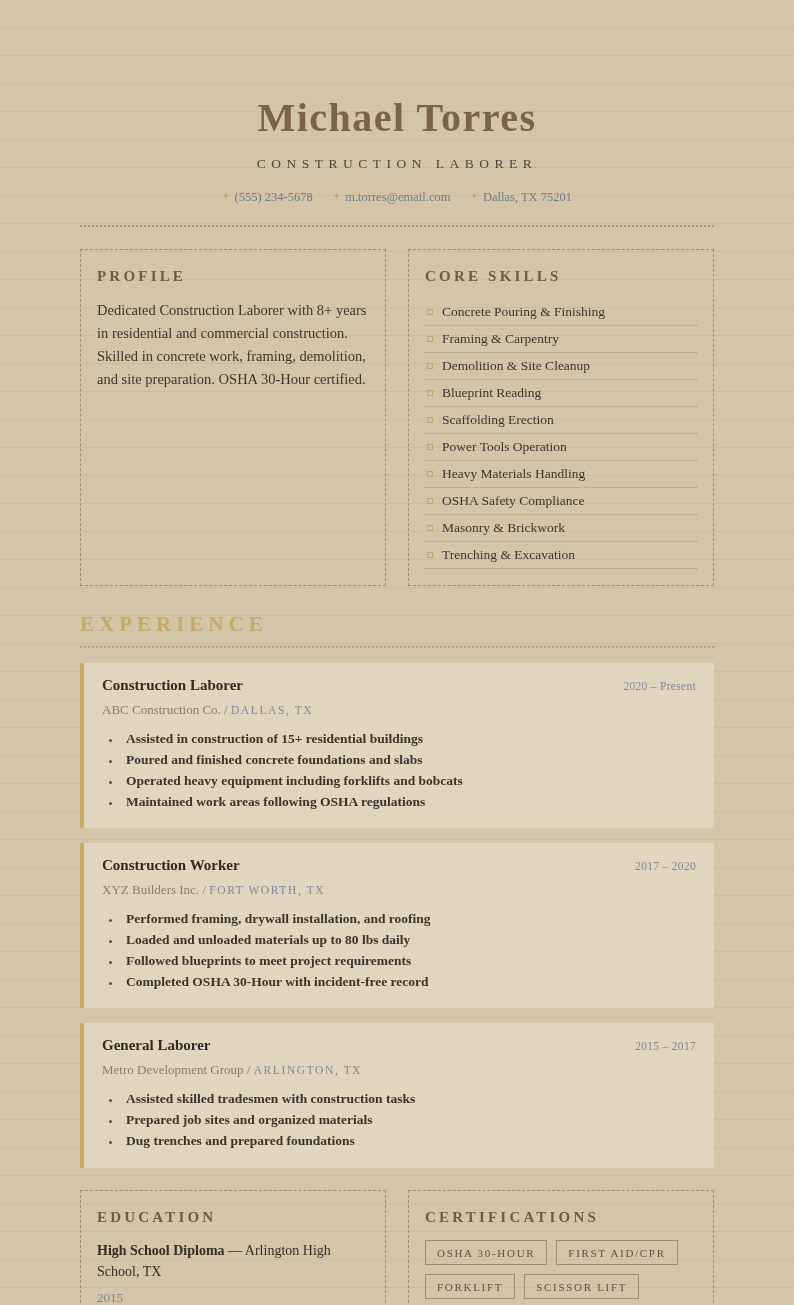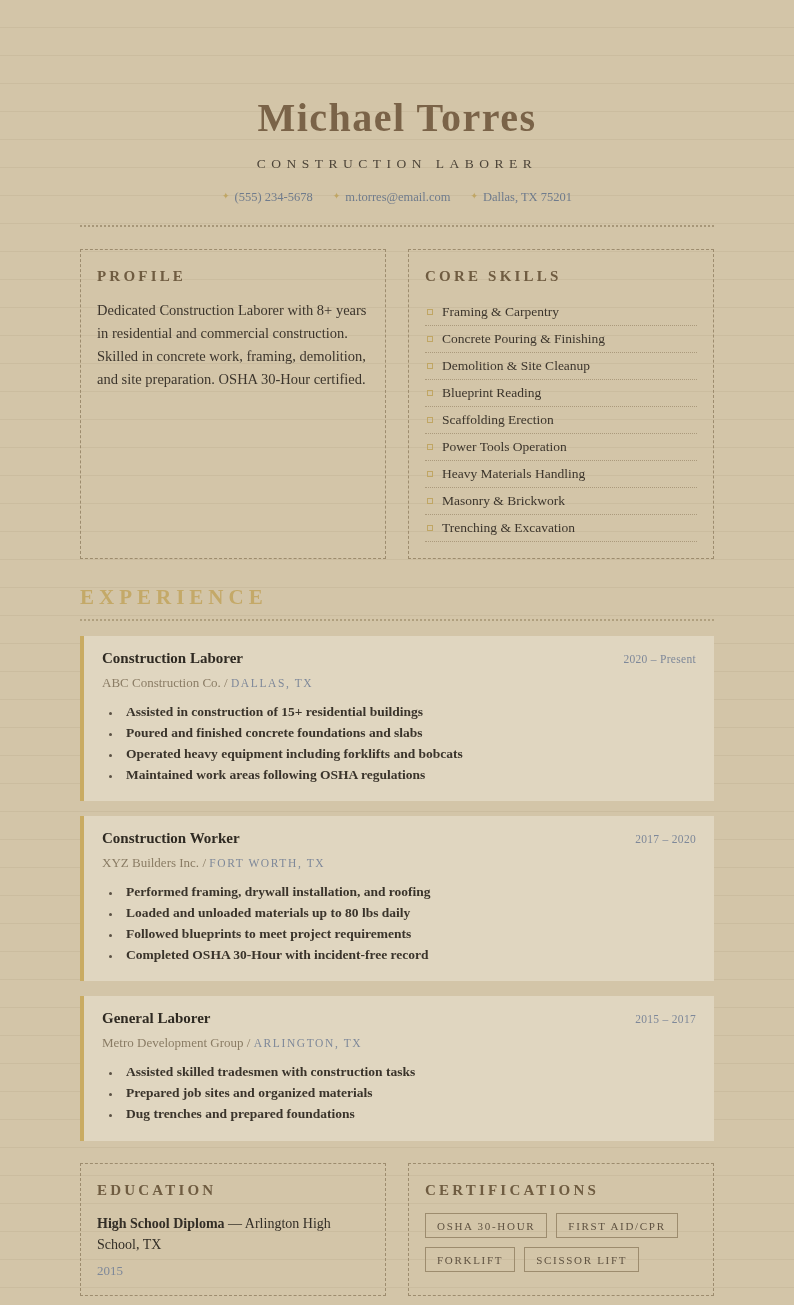--- a/index.html
+++ b/index.html
@@ -257,45 +257,49 @@
         <div class="sec-title">PROFILE</div>
         <div class="profile-text">Dedicated Construction Laborer with 8+ years in residential and commercial construction. Skilled in concrete work, framing, demolition, and site preparation. OSHA 30-Hour certified.</div>
       </div>
     </div>
     <div class="col-right">
       <div class="boxed">
         <div class="sec-title">CORE SKILLS</div>
         <ul class="skill-list">
           <li class="skill-item">
               <span class="sq"></span>
+              <span>Concrete Pouring &amp; Finishing</span>
+            </li>
+          <li class="skill-item">
+              <span class="sq"></span>
               <span>Framing &amp; Carpentry</span>
             </li>
           <li class="skill-item">
               <span class="sq"></span>
-              <span>Concrete Pouring &amp; Finishing</span>
-            </li>
-          <li class="skill-item">
-              <span class="sq"></span>
               <span>Demolition &amp; Site Cleanup</span>
             </li>
           <li class="skill-item">
               <span class="sq"></span>
               <span>Blueprint Reading</span>
             </li>
           <li class="skill-item">
               <span class="sq"></span>
               <span>Scaffolding Erection</span>
             </li>
           <li class="skill-item">
               <span class="sq"></span>
               <span>Power Tools Operation</span>
             </li>
           <li class="skill-item">
               <span class="sq"></span>
               <span>Heavy Materials Handling</span>
+            </li>
+          <li class="skill-item">
+              <span class="sq"></span>
+              <span>OSHA Safety Compliance</span>
             </li>
           <li class="skill-item">
               <span class="sq"></span>
               <span>Masonry &amp; Brickwork</span>
             </li>
           <li class="skill-item">
               <span class="sq"></span>
               <span>Trenching &amp; Excavation</span>
             </li>
         </ul>

